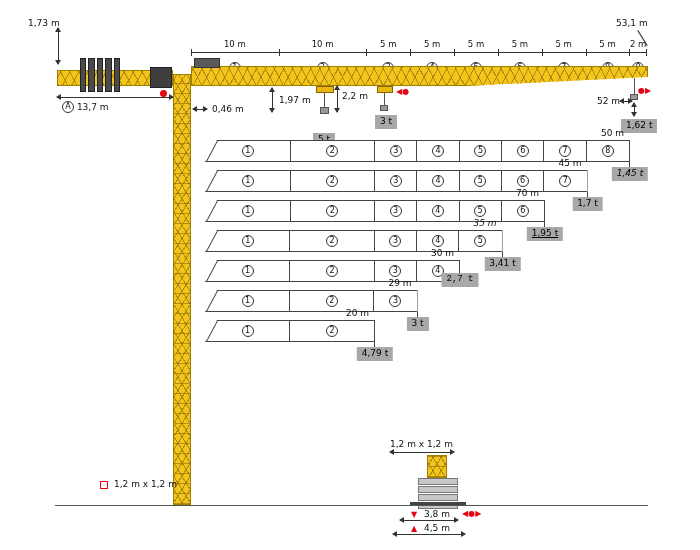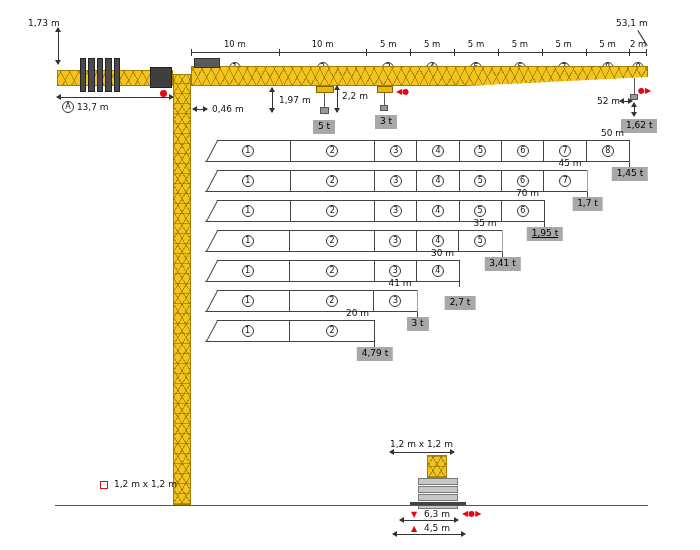--- a/index.html
+++ b/index.html
@@ -148,21 +148,21 @@
 
   <div class="vdim" style="left:272px;top:88px;height:24px"></div>
   <div class="dim-label" style="left:279px;top:95px">1,97 m</div>
 
   <div class="vdim" style="left:337px;top:86px;height:26px"></div>
   <div class="dim-label" style="left:342px;top:91px">2,2 m</div>
 
   <div class="block" style="left:316px;top:86px;width:18px;height:7px;background:#e8b70e;border:1px solid #876400"></div>
   <div class="block" style="left:324px;top:93px;width:1px;height:14px;background:#555"></div>
   <div class="block" style="left:320px;top:107px;width:9px;height:7px;background:#999;border:1px solid #555"></div>
-  <div class="badge" style="left:313px;top:120px">5 t</div>
+  <div class="badge" style="left:313px;top:133px">5 t</div>
 
   <div class="block" style="left:377px;top:86px;width:16px;height:7px;background:#e8b70e;border:1px solid #876400"></div>
   <div class="block" style="left:384px;top:93px;width:1px;height:12px;background:#555"></div>
   <div class="block" style="left:380px;top:105px;width:8px;height:6px;background:#999;border:1px solid #555"></div>
   <div class="badge" style="left:375px;top:115px">3 t</div>
   <div class="red abs" style="left:396px;top:88px">◀●</div>
 
   <div class="dim-label" style="left:597px;top:96px">52 m</div>
   <div class="hdim" style="left:620px;top:101px;width:12px"></div>
   <div class="red abs" style="left:638px;top:87px">●▶</div>
@@ -194,21 +194,21 @@
         <div class="cfg-cell" style="width: 42.5px;">
           <span class="circ">7</span>
         </div>
         <div class="cfg-cell last" style="width: 42.5px;">
           <span class="circ">8</span>
         </div>
         <div class="cfg-slant"></div>
       </div>
       <div class="cfg-len" style="left: 568px; top: 128px;">50 m</div>
       <div class="cfg-drop" style="left: 629px; top: 162px; height: 5px;"></div>
-      <div class="badge cfg-load" style="left: 630px; top: 167px;">1,45 t</div>
+      <div class="badge cfg-load" style="left: 630px; top: 167px; font-style: italic;">1,45 t</div>
       <div class="cfg-bar" style="left: 205px; top: 170px; width: 382.5px; height: 22px;">
         <div class="cfg-cell" style="width: 85px;">
           <span class="circ">1</span>
         </div>
         <div class="cfg-cell" style="width: 85px;">
           <span class="circ">2</span>
         </div>
         <div class="cfg-cell" style="width: 42.5px;">
           <span class="circ">3</span>
         </div>
@@ -264,54 +264,54 @@
           <span class="circ">3</span>
         </div>
         <div class="cfg-cell" style="width: 42.5px;">
           <span class="circ">4</span>
         </div>
         <div class="cfg-cell last" style="width: 42.5px;">
           <span class="circ">5</span>
         </div>
         <div class="cfg-slant"></div>
       </div>
-      <div class="cfg-len" style="left: 440.5px; top: 218px;">35 m</div>
+      <div class="cfg-len" style="left: 440.5px; top: 218px; font-style: italic;">35 m</div>
       <div class="cfg-drop" style="left: 501.5px; top: 252px; height: 5px;"></div>
       <div class="badge cfg-load" style="left: 502.5px; top: 257px;">3,41 t</div>
       <div class="cfg-bar" style="left: 205px; top: 260px; width: 255px; height: 22px;">
         <div class="cfg-cell" style="width: 85px;">
           <span class="circ">1</span>
         </div>
         <div class="cfg-cell" style="width: 85px;">
           <span class="circ">2</span>
         </div>
         <div class="cfg-cell" style="width: 42.5px;">
           <span class="circ">3</span>
         </div>
         <div class="cfg-cell last" style="width: 42.5px;">
           <span class="circ">4</span>
         </div>
         <div class="cfg-slant"></div>
       </div>
       <div class="cfg-len" style="left: 398px; top: 248px;">30 m</div>
       <div class="cfg-drop" style="left: 459px; top: 282px; height: 5px;"></div>
-      <div class="badge cfg-load" style="left: 460px; top: 296px;">2,7 t</div>
+      <div class="badge cfg-load" style="left: 460px; top: 273px; font-family: Liberation Mono, monospace;">2,7 t</div>
       <div class="cfg-bar" style="left: 205px; top: 290px; width: 212.5px; height: 22px;">
         <div class="cfg-cell" style="width: 85px;">
           <span class="circ">1</span>
         </div>
         <div class="cfg-cell" style="width: 85px;">
           <span class="circ">2</span>
         </div>
         <div class="cfg-cell last" style="width: 42.5px;">
           <span class="circ">3</span>
         </div>
         <div class="cfg-slant"></div>
       </div>
-      <div class="cfg-len" style="left: 355.5px; top: 278px;">41 m</div>
+      <div class="cfg-len" style="left: 355.5px; top: 278px;">29 m</div>
       <div class="cfg-drop" style="left: 416.5px; top: 312px; height: 5px;"></div>
       <div class="badge cfg-load" style="left: 417.5px; top: 317px;">3 t</div>
       <div class="cfg-bar" style="left: 205px; top: 320px; width: 170px; height: 22px;">
         <div class="cfg-cell" style="width: 85px;">
           <span class="circ">1</span>
         </div>
         <div class="cfg-cell last" style="width: 85px;">
           <span class="circ">2</span>
         </div>
         <div class="cfg-slant"></div>
@@ -331,19 +331,19 @@
     <div></div>
       <div></div>
       <div></div>
       <div></div>
   </div>
   <div class="block" style="left:410px;top:502px;width:56px;height:3px;background:#444"></div>
   <div class="block" style="left:55px;top:505px;width:593px;height:1px;background:#555"></div>
 
   <div class="red abs" style="left:462px;top:510px">◀●▶</div>
   <div class="red abs" style="left:411px;top:511px">▼</div>
-  <div class="dim-label" style="left:424px;top:509px">6,3 m</div>
+  <div class="dim-label" style="left:424px;top:509px">3,8 m</div>
   <div class="hdim" style="left:400px;top:520px;width:58px"></div>
   <div class="red abs" style="left:411px;top:525px">▲</div>
   <div class="dim-label" style="left:424px;top:523px">4,5 m</div>
   <div class="hdim" style="left:393px;top:534px;width:72px"></div>
 
 </div>
 
 </body></html>

